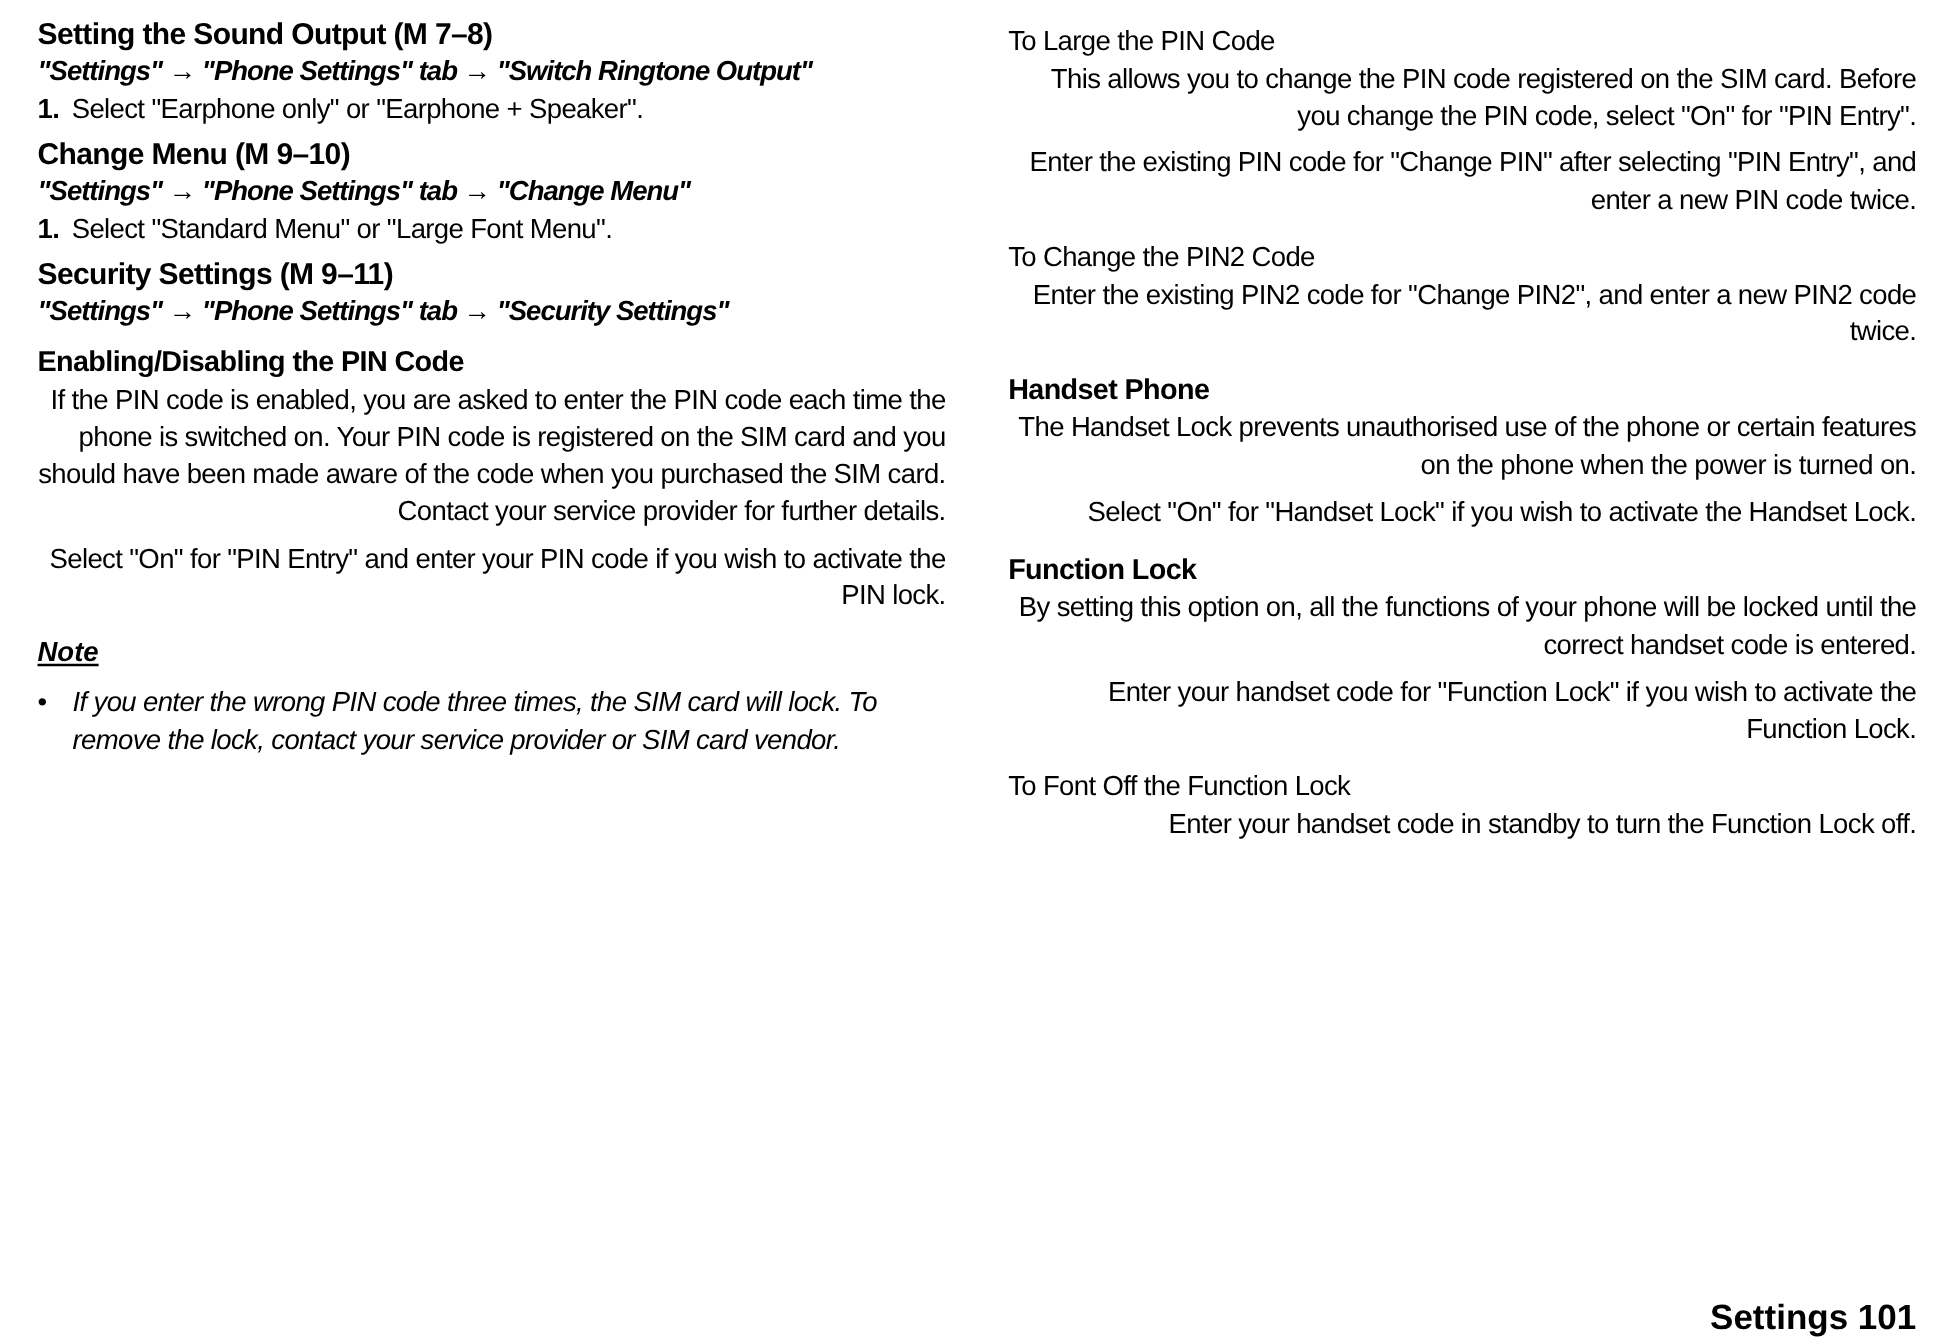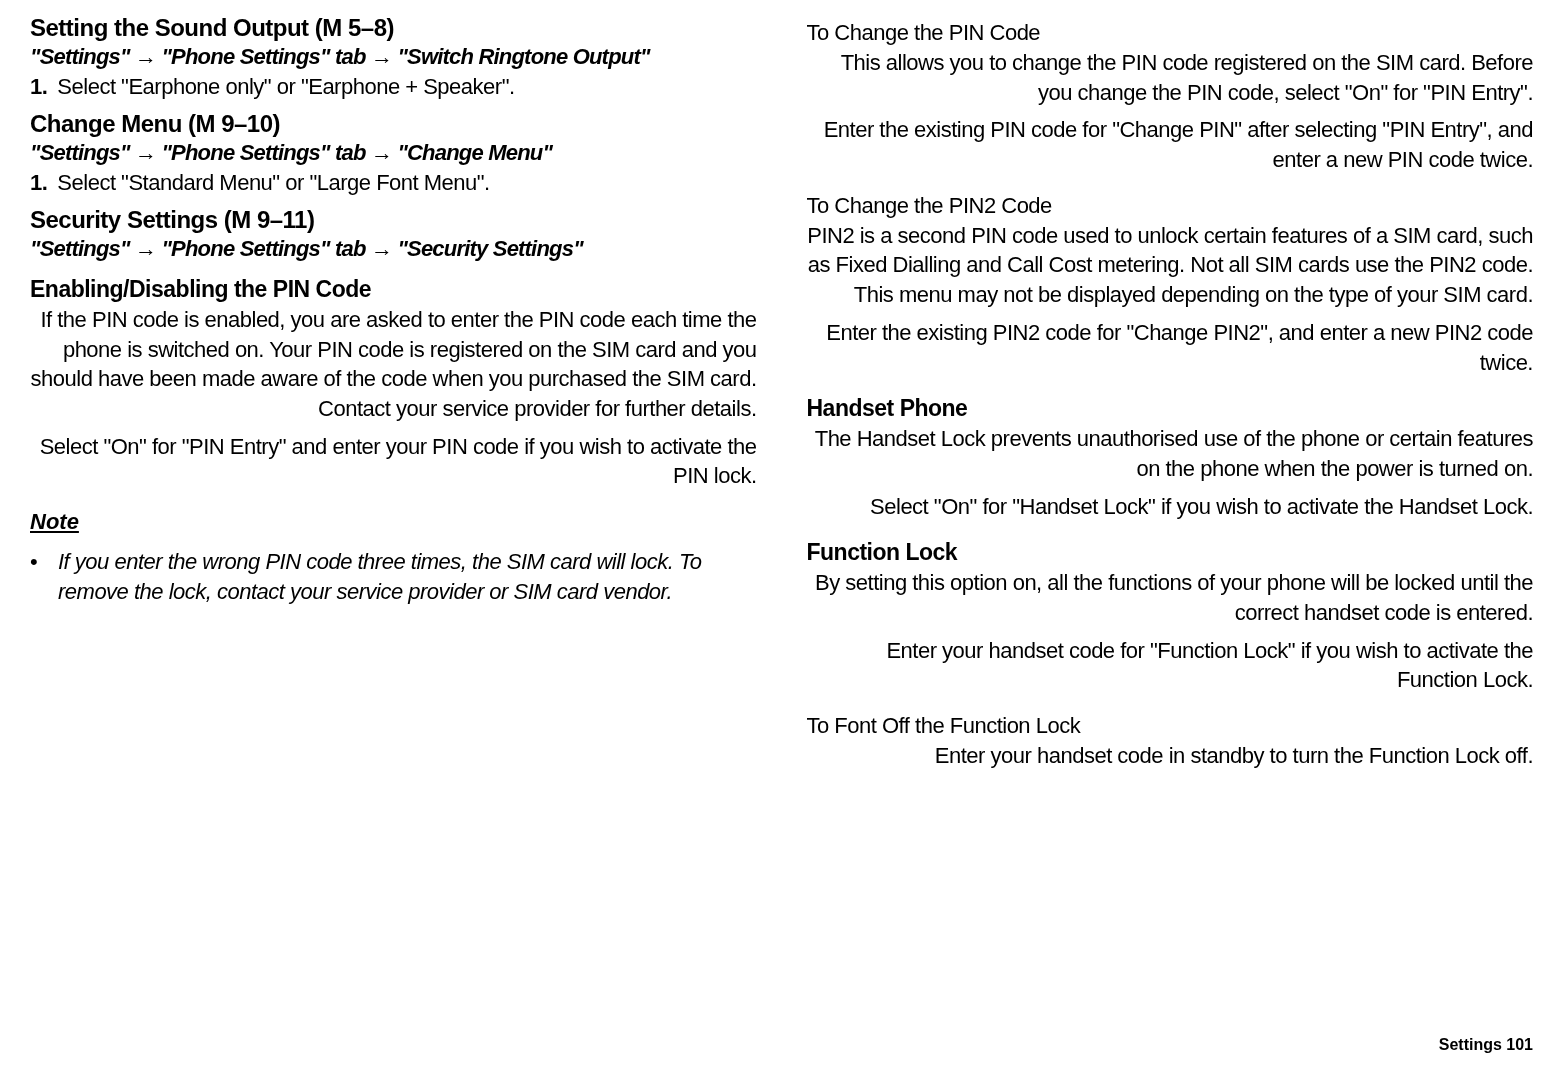--- a/index.html
+++ b/index.html
@@ -88,31 +88,31 @@
       letter-spacing: -0.5px;
       position: relative;
     }
     .note-bullet {
       position: absolute;
       left: -28px;
       font-style: normal;
     }
     .footer {
       position: absolute;
-      bottom: 20px;
+      bottom: 4px;
       right: 30px;
-      font-size: 16px;
+      font-size: 28px;
       font-weight: bold;
     }
   </style>
 </head>
 <body>
 
 <div class="column column-left">
-  <h2>Setting the Sound Output (M 5–8)</h2>
+  <h2>Setting the Sound Output (M 7–8)</h2>
   <div class="nav-path">"Settings" → "Phone Settings" tab → "Switch Ringtone Output"</div>
   <div class="step">
     <strong>1.</strong><span>Select "Earphone only" or "Earphone + Speaker".</span>
   </div>
 
   <h2>Change Menu (M 9–10)</h2>
   <div class="nav-path">"Settings" → "Phone Settings" tab → "Change Menu"</div>
   <div class="step">
     <strong>1.</strong><span>Select "Standard Menu" or "Large Font Menu".</span>
   </div>
@@ -123,26 +123,25 @@
   <p>If the PIN code is enabled, you are asked to enter the PIN code each time the phone is switched on. Your PIN code is registered on the SIM card and you should have been made aware of the code when you purchased the SIM card. Contact your service provider for further details.</p>
   <p>Select "On" for "PIN Entry" and enter your PIN code if you wish to activate the PIN lock.</p>
   <div class="note-label">Note</div>
   <div class="note-item">
     <span class="note-bullet">•</span>
     <span>If you enter the wrong PIN code three times, the SIM card will lock. To remove the lock, contact your service provider or SIM card vendor.</span>
   </div>
 </div>
 
 <div class="column column-right">
-  <h4>To Change the PIN Code</h4>
+  <h4>To Large the PIN Code</h4>
   <p>This allows you to change the PIN code registered on the SIM card. Before you change the PIN code, select "On" for "PIN Entry".</p>
   <p>Enter the existing PIN code for "Change PIN" after selecting "PIN Entry", and enter a new PIN code twice.</p>
 
   <h4>To Change the PIN2 Code</h4>
-  <p>PIN2 is a second PIN code used to unlock certain features of a SIM card, such as Fixed Dialling and Call Cost metering. Not all SIM cards use the PIN2 code. This menu may not be displayed depending on the type of your SIM card.</p>
   <p>Enter the existing PIN2 code for "Change PIN2", and enter a new PIN2 code twice.</p>
 
   <h3>Handset Phone</h3>
   <p>The Handset Lock prevents unauthorised use of the phone or certain features on the phone when the power is turned on.</p>
   <p>Select "On" for "Handset Lock" if you wish to activate the Handset Lock.</p>
 
   <h3>Function Lock</h3>
   <p>By setting this option on, all the functions of your phone will be locked until the correct handset code is entered.</p>
   <p>Enter your handset code for "Function Lock" if you wish to activate the Function Lock.</p>
 

